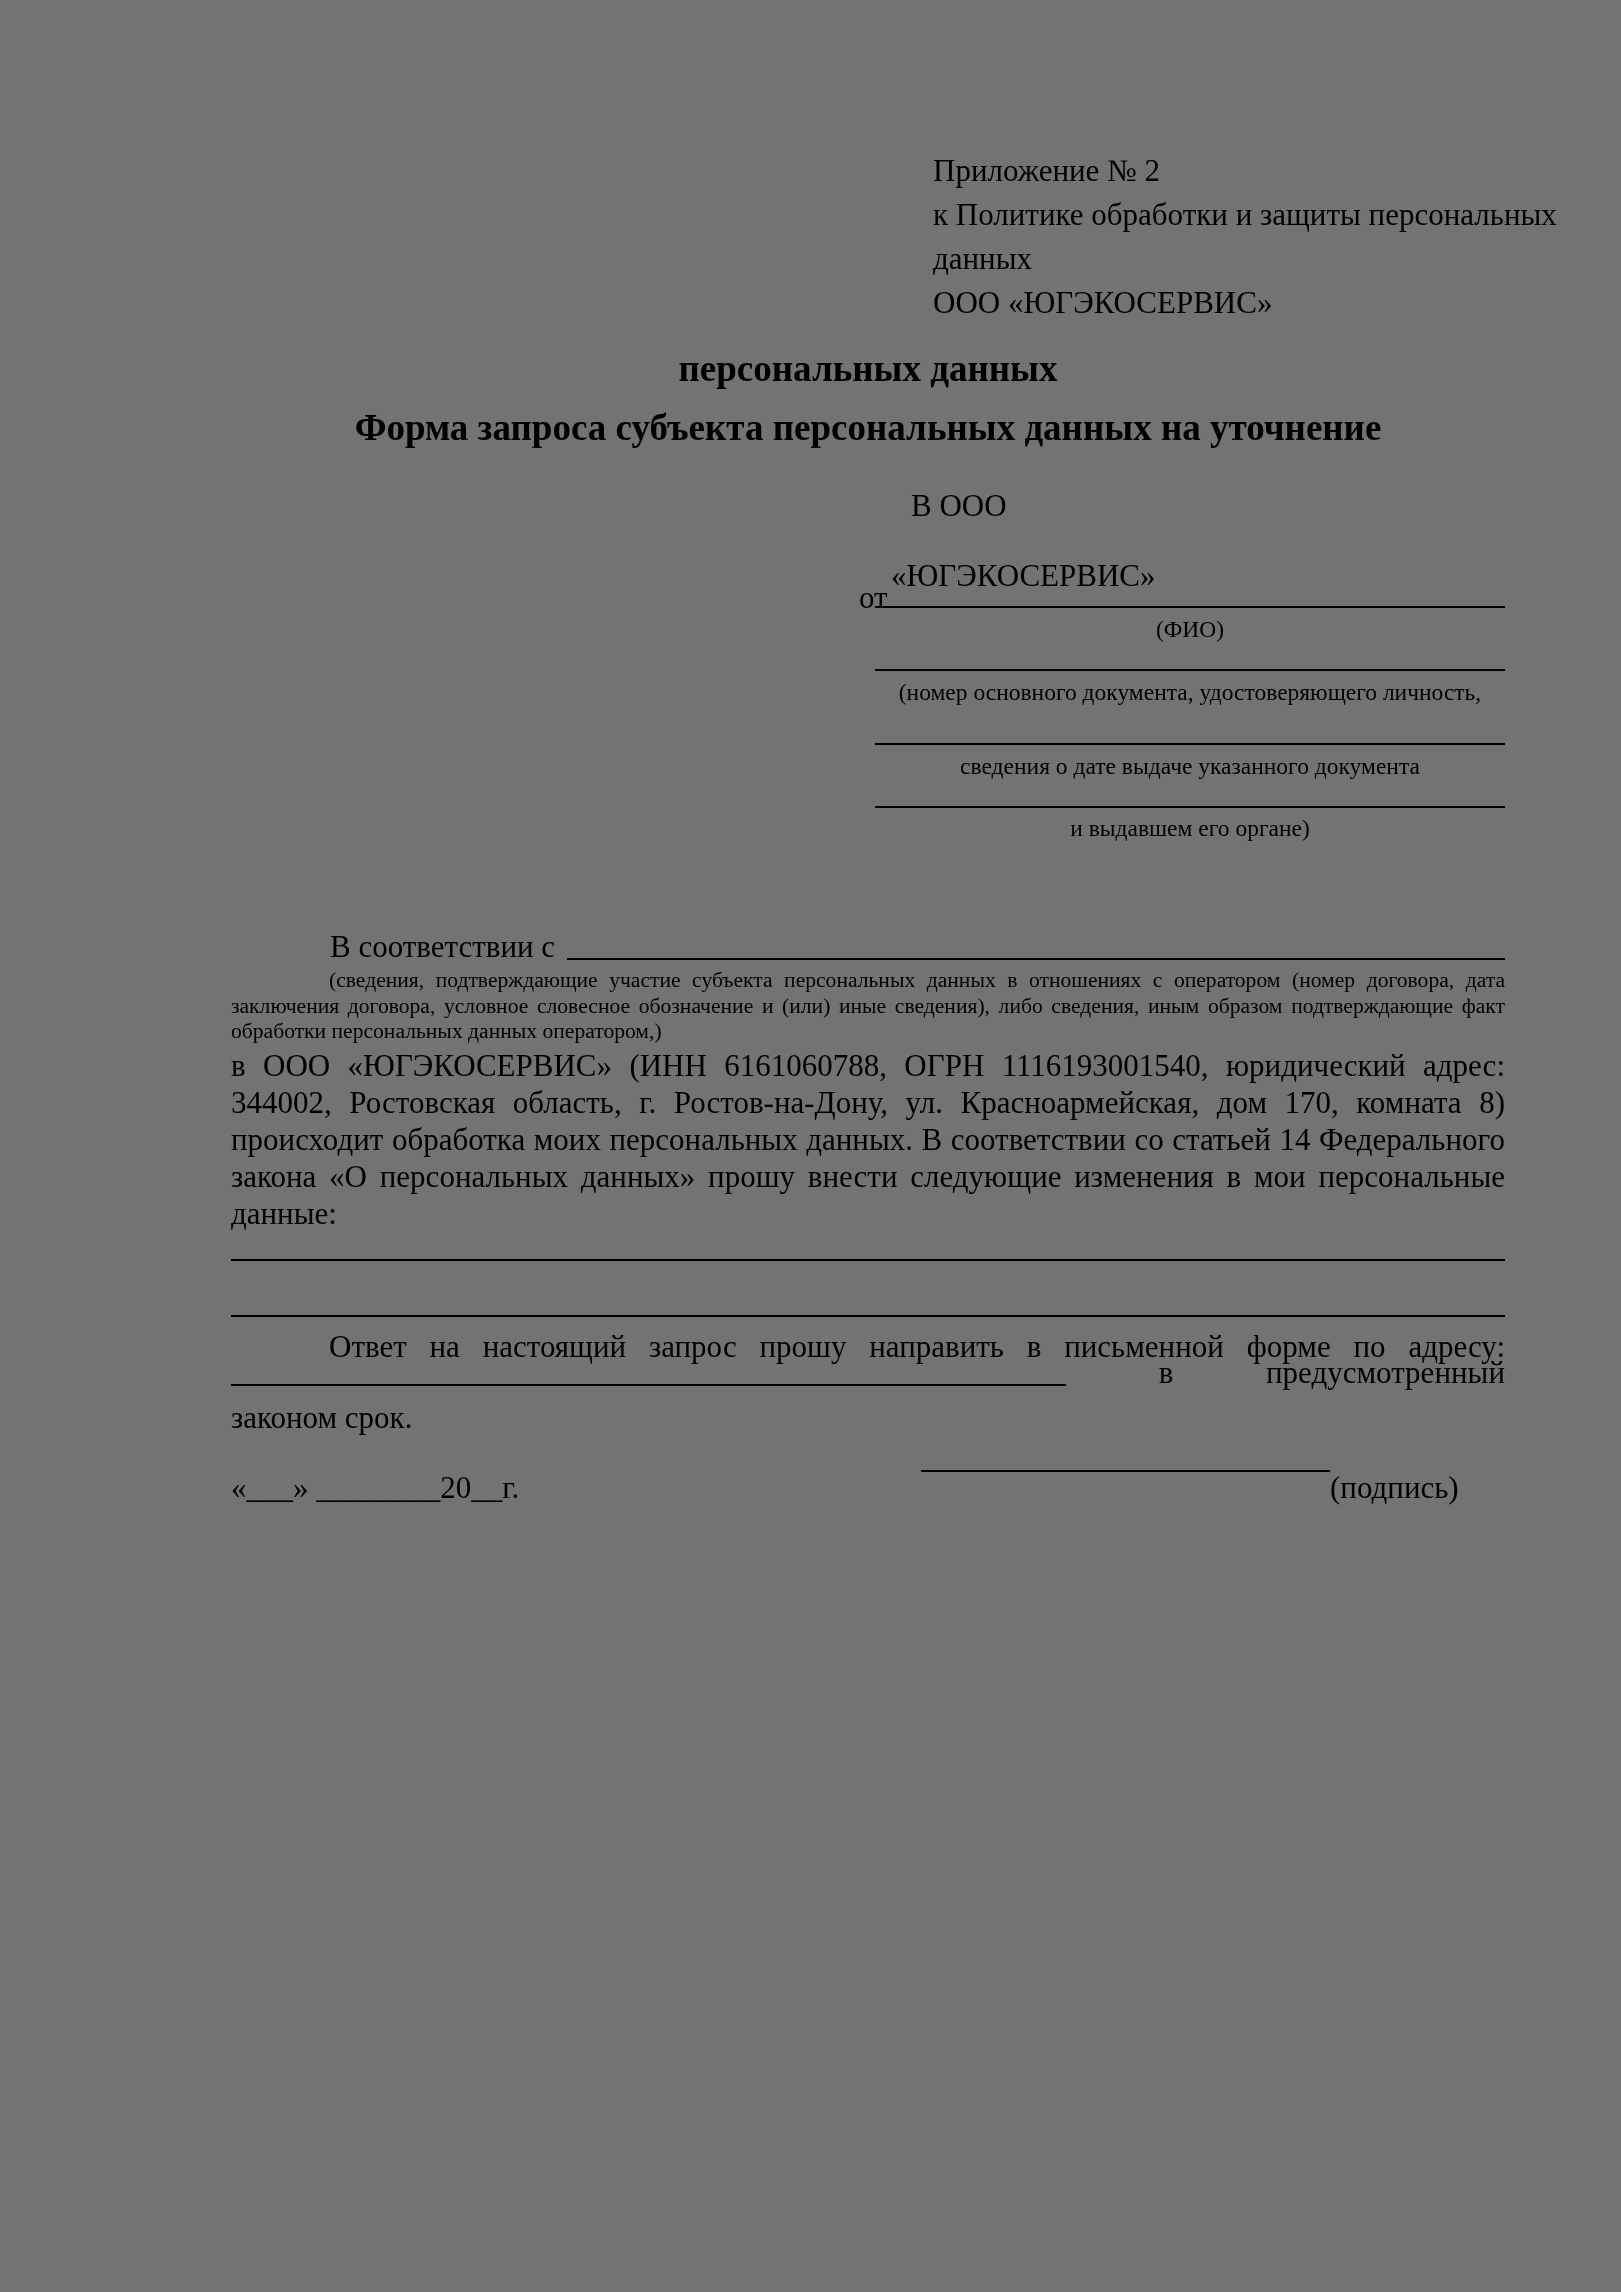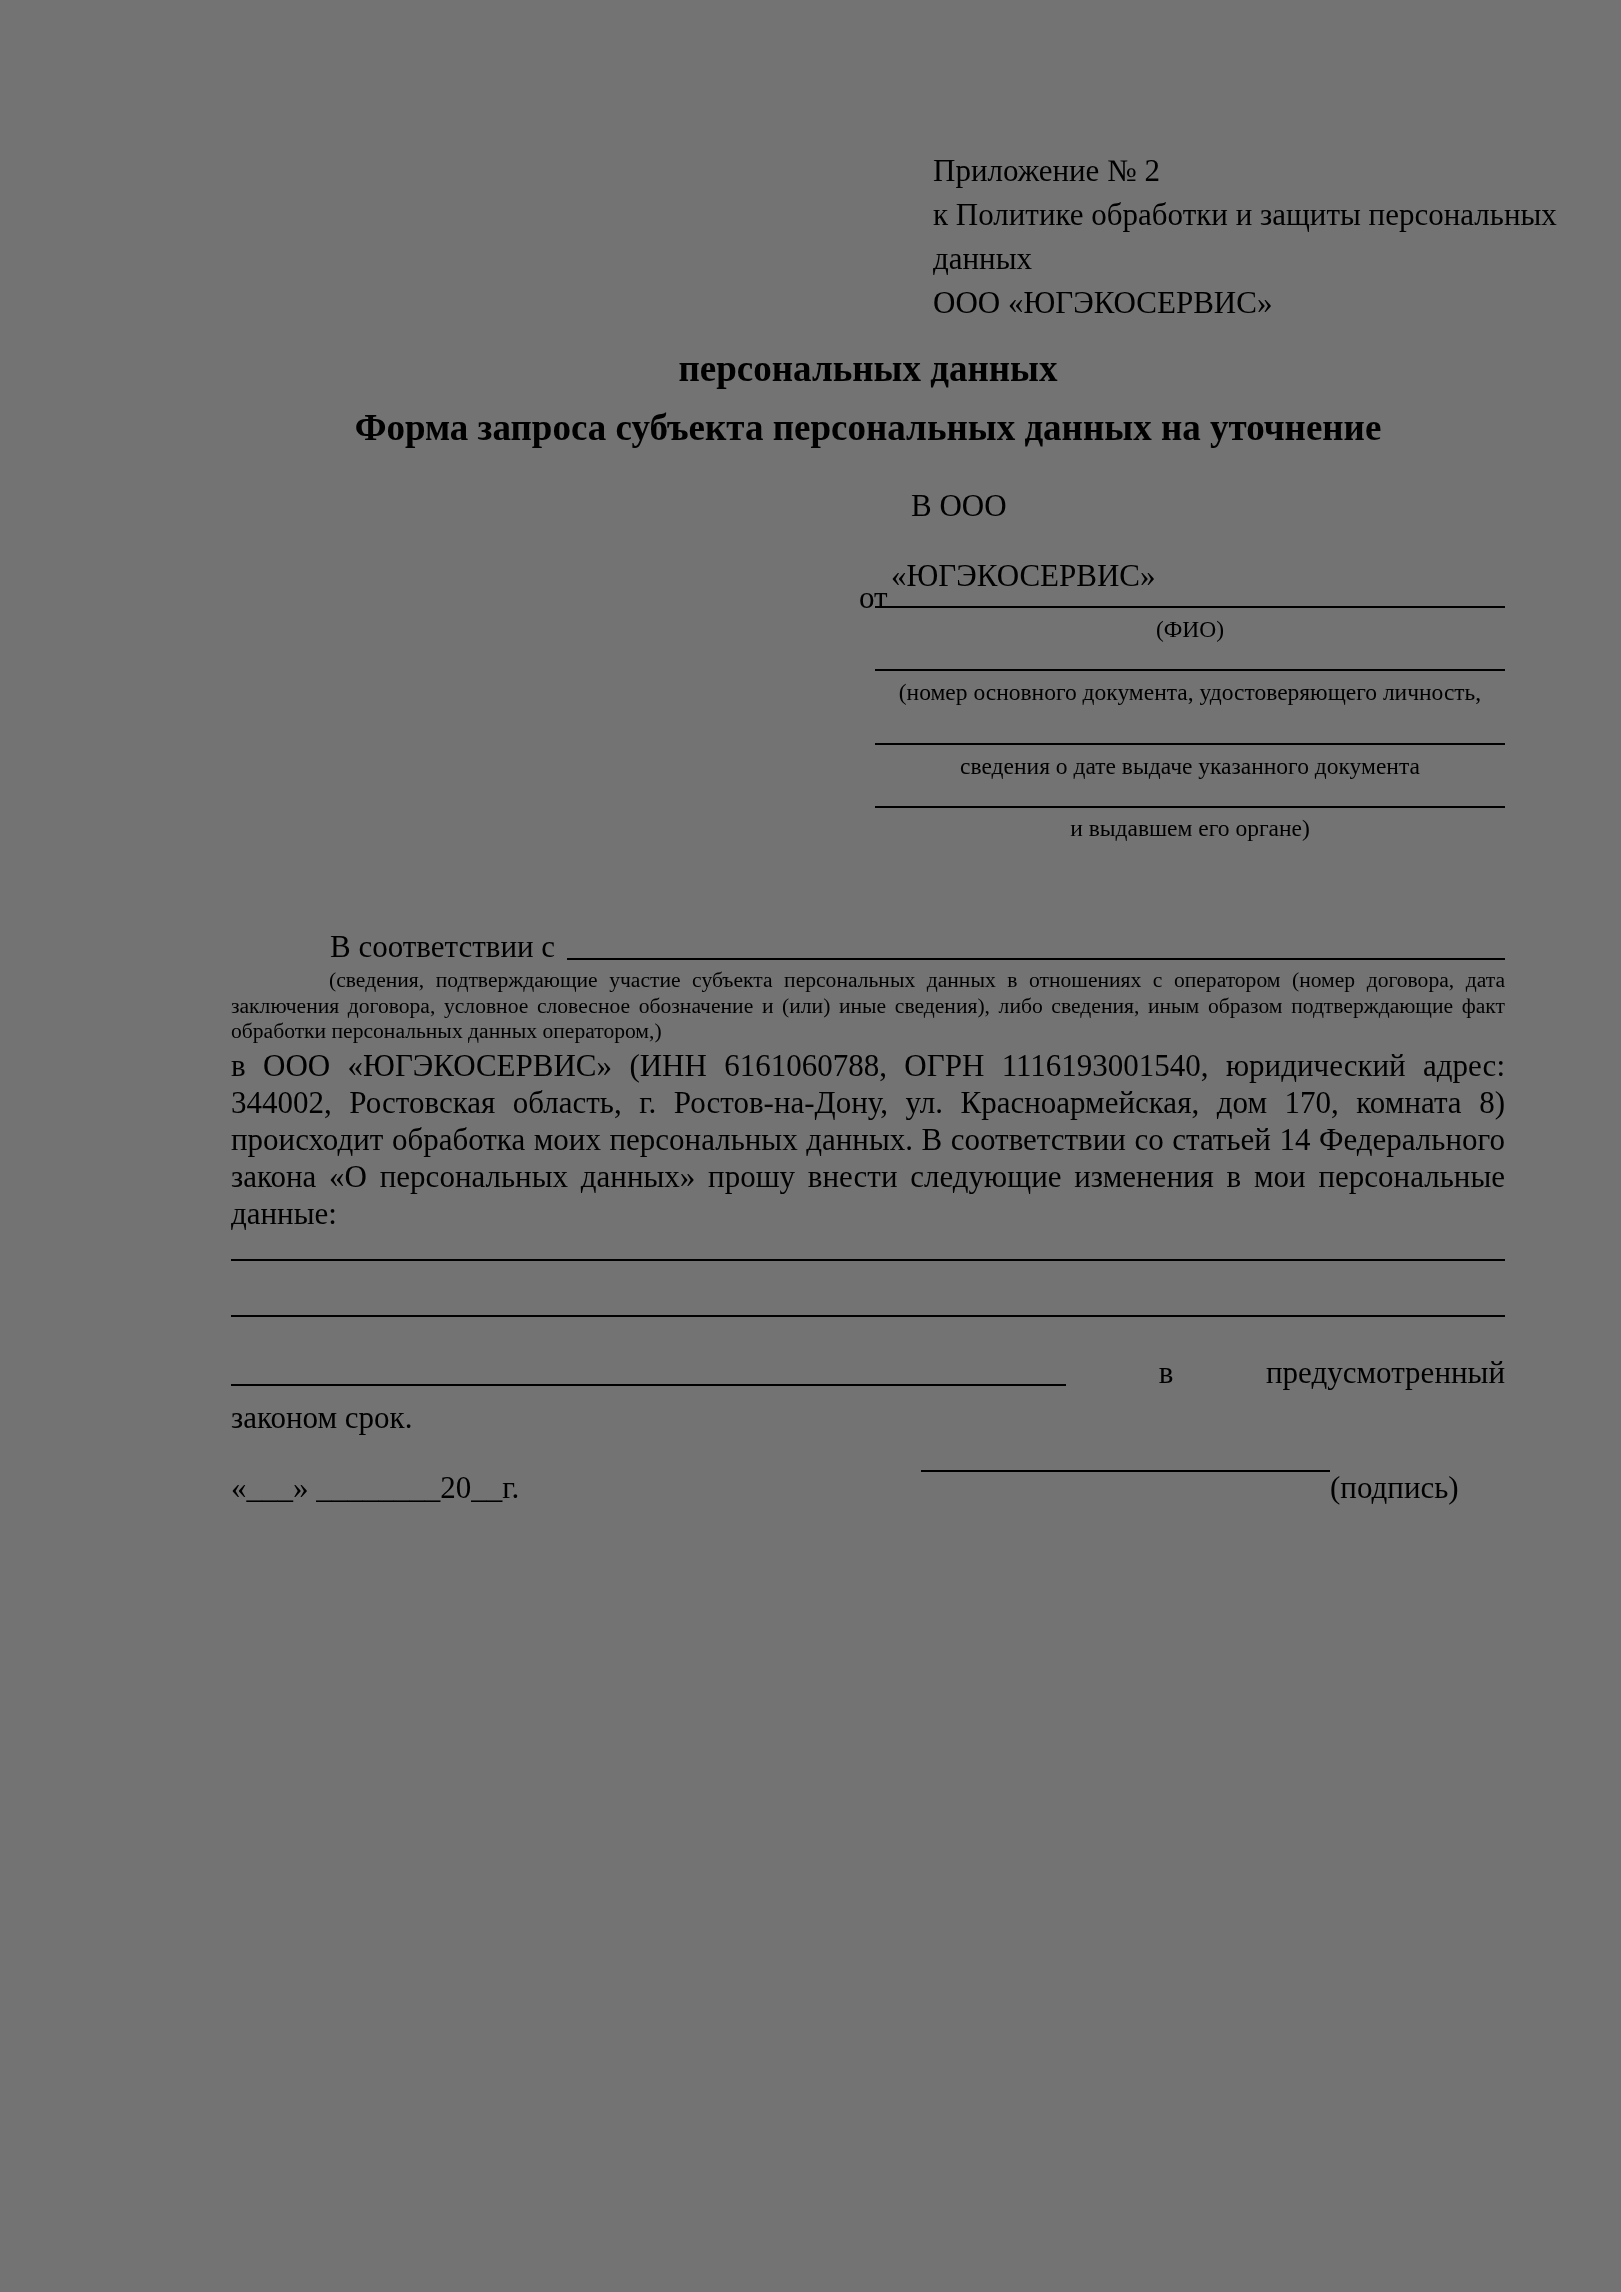--- a/index.html
+++ b/index.html
@@ -83,20 +83,21 @@
     <span class="fill-blank"></span>
   </div>
 
   <div class="note">(сведения, подтверждающие участие субъекта персональных данных в отношениях с оператором (номер договора, дата заключения договора, условное словесное обозначение и (или) иные сведения), либо сведения, иным образом подтверждающие факт обработки персональных данных оператором,)</div>
 
   <div class="bodypar">в ООО «ЮГЭКОСЕРВИС» (ИНН 6161060788, ОГРН 1116193001540, юридический адрес: 344002, Ростовская область, г. Ростов-на-Дону, ул. Красноармейская, дом 170, комната 8) происходит обработка моих персональных данных. В соответствии со статьей 14 Федерального закона «О персональных данных» прошу внести следующие изменения в мои персональные данные:</div>
 
   <div class="hrblank hr1"></div>
   <div class="hrblank hr2"></div>
 
+  <div class="reply1">Ответ на настоящий запрос прошу направить в письменной форме по адресу:</div>
 
   <div class="reply2">
     <span class="reply-blank"></span>
     <span>в</span>
     <span>предусмотренный</span>
   </div>
 
   <div class="reply3">законом срок.</div>
 
   <div class="dateline">«___» ________20__г.</div>

